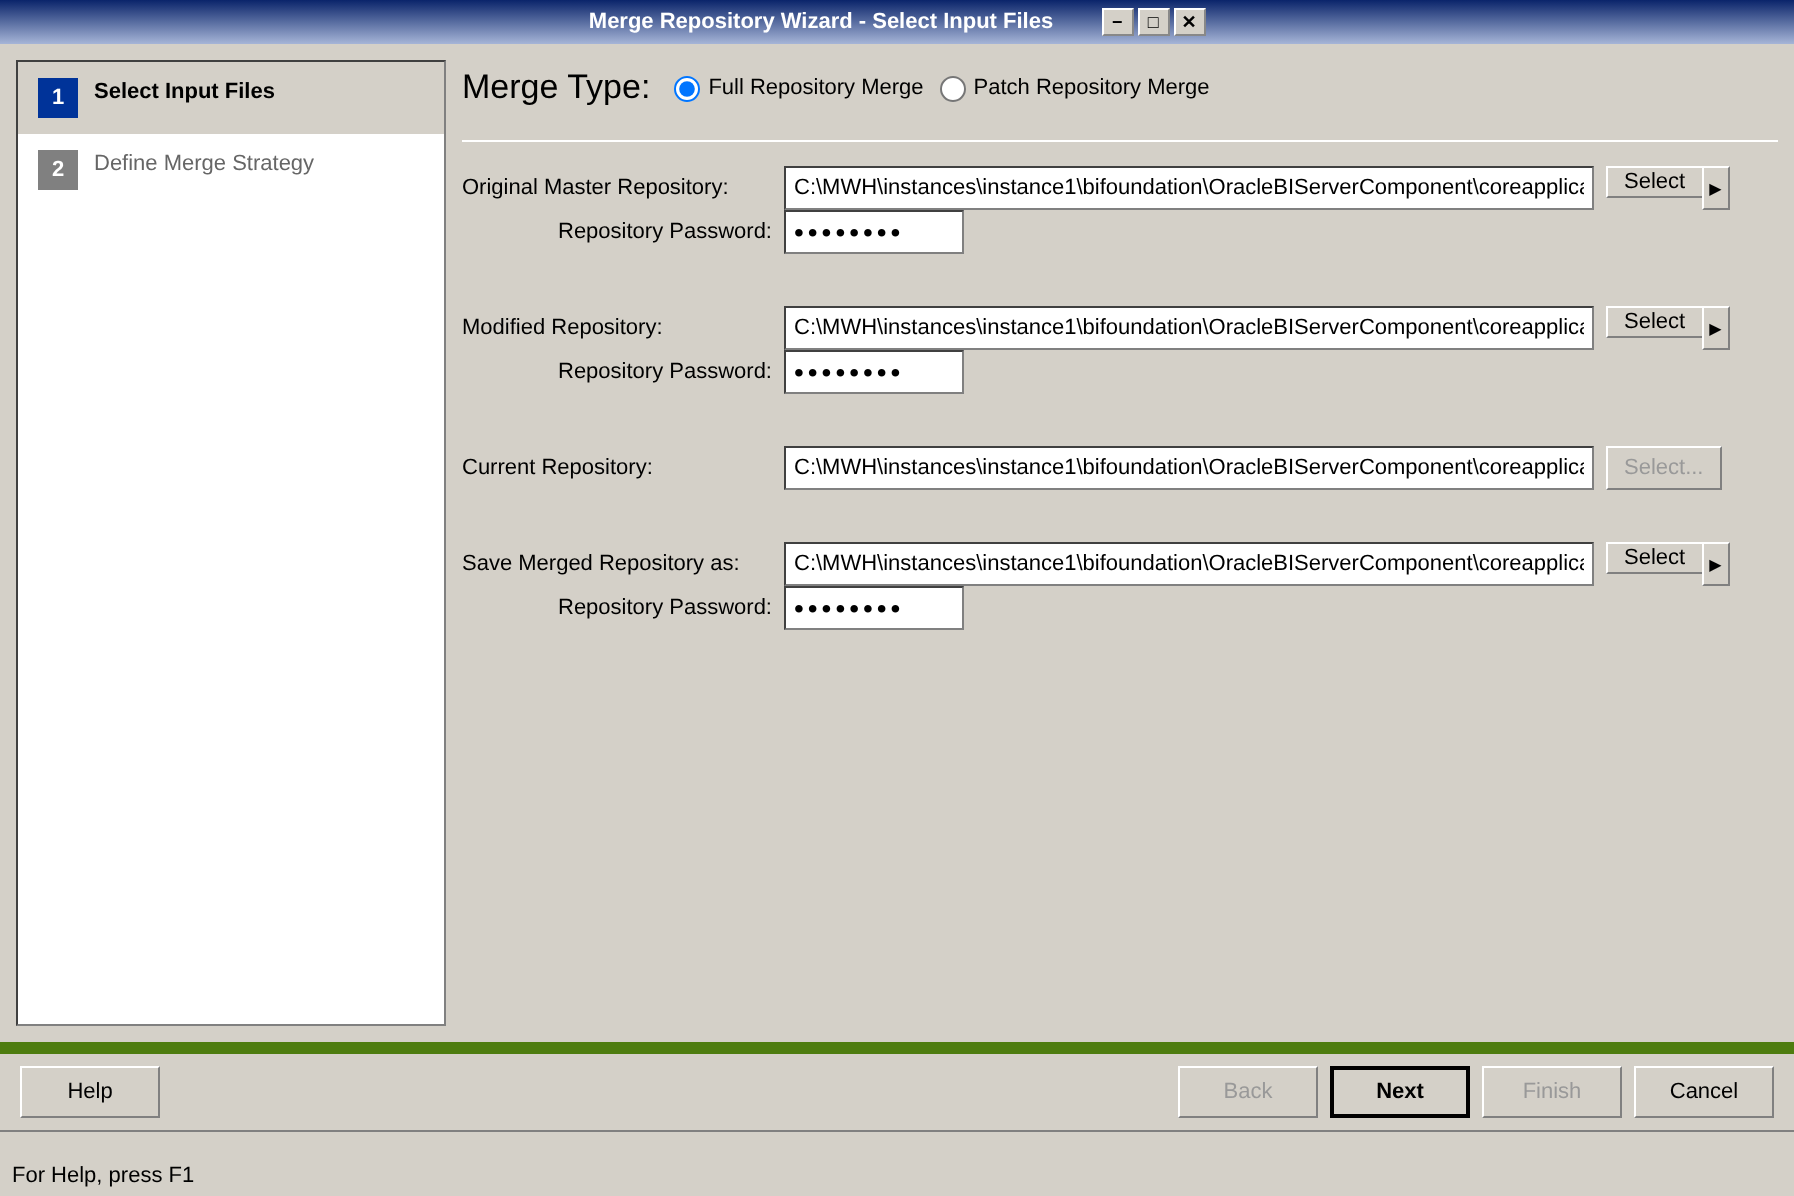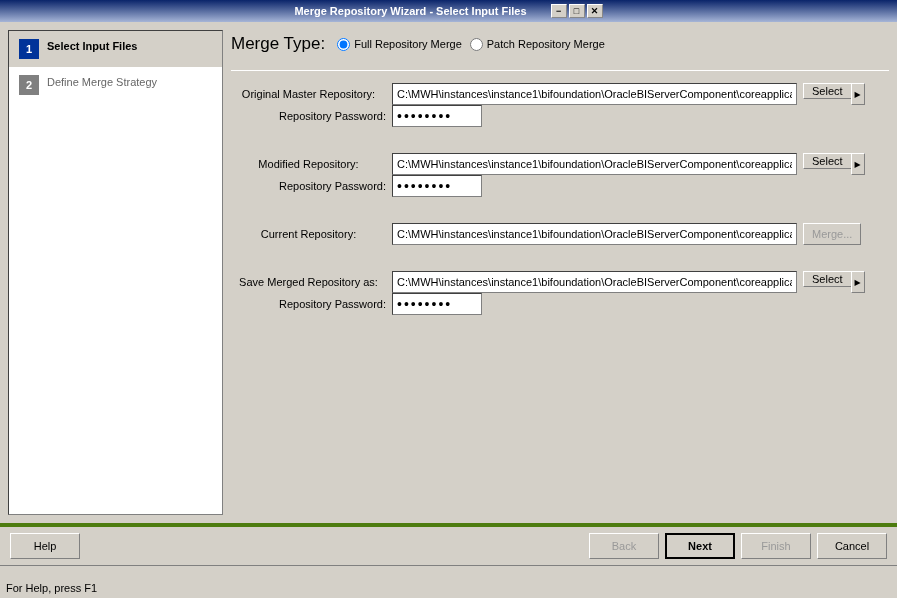--- a/index.html
+++ b/index.html
@@ -138,21 +138,21 @@
     input[type="radio"] {
       margin: 0;
     }
     .form-row {
       display: flex;
       align-items: center;
       gap: 6px;
     }
     .field-label {
       width: 155px;
-      text-align: center;
+      text-align: left;
       font-size: 11px;
       flex-shrink: 0;
     }
     .field-label-indent {
       width: 155px;
       text-align: right;
       font-size: 11px;
       flex-shrink: 0;
     }
     .text-input {
@@ -240,21 +240,21 @@
     
     .divider {
       height: 1px;
       background: #808080;
       border-bottom: 1px solid #fff;
       margin: 4px 0;
     }
 
     
     .bottom-bar {
-      border-top: 4px solid #4d7c0f;
+      border-top: 6px solid #4d7c0f;
       background: #d4d0c8;
       padding: 6px 10px;
       display: flex;
       align-items: center;
       justify-content: space-between;
     }
     .bottom-left {
       display: flex;
       gap: 6px;
     }
@@ -372,21 +372,21 @@
           <input type="password" class="password-input" value="12345678" style="">
         </div>
       </div>
 
       <div style="height:6px"></div>
 
       <div class="form-group">
         <div class="form-row">
           <span class="field-label">Current Repository:</span>
           <input type="text" class="text-input" value="C:\MWH\instances\instance1\bifoundation\OracleBIServerComponent\coreapplicatio" style="">
-          <button class="select-btn-only btn-disabled">Merge...</button>
+          <button class="select-btn-only btn-disabled">Select...</button>
         </div>
       </div>
 
       <div style="height:6px"></div>
 
       <div class="form-group">
         <div class="form-row">
           <span class="field-label">Save Merged Repository as:</span>
           <input type="text" class="text-input" value="C:\MWH\instances\instance1\bifoundation\OracleBIServerComponent\coreapplicatio" style="">
           <div class="select-btn-group">

